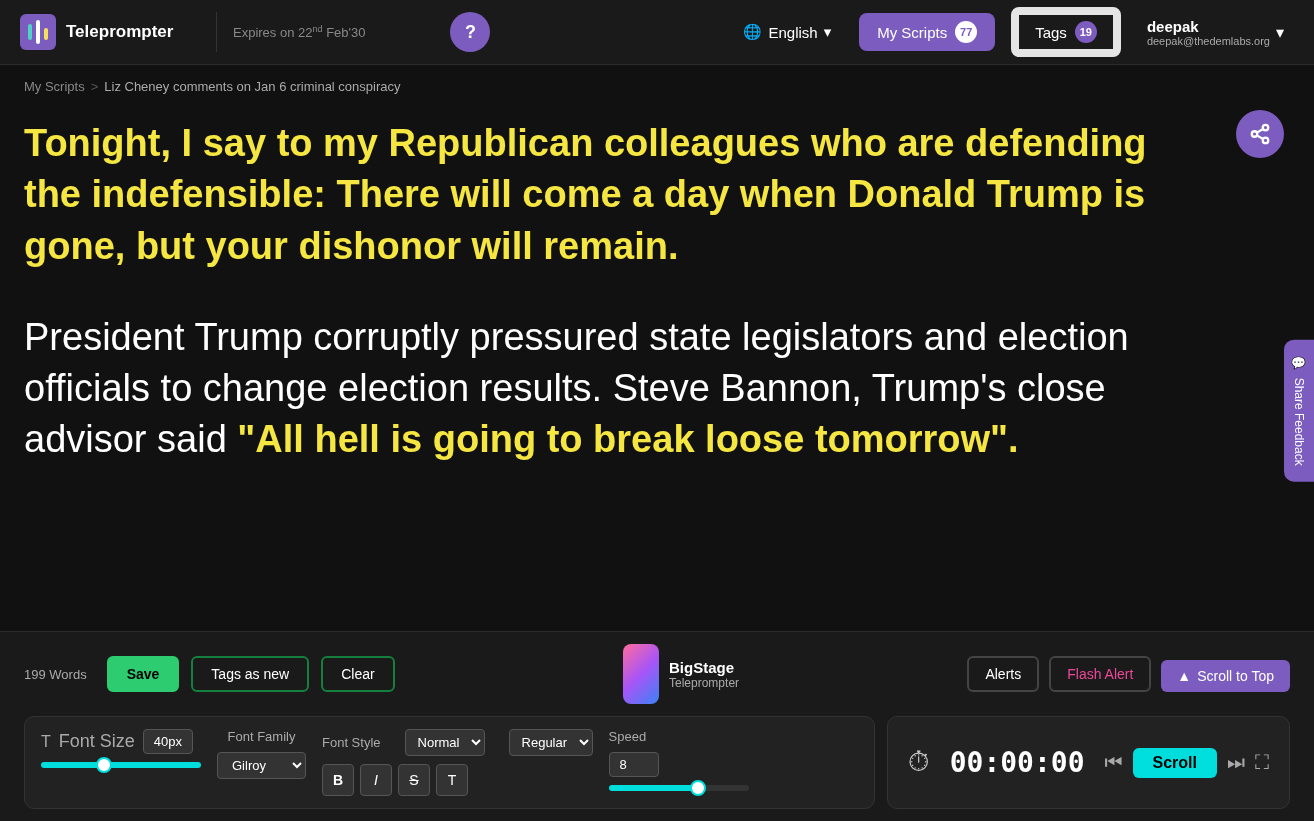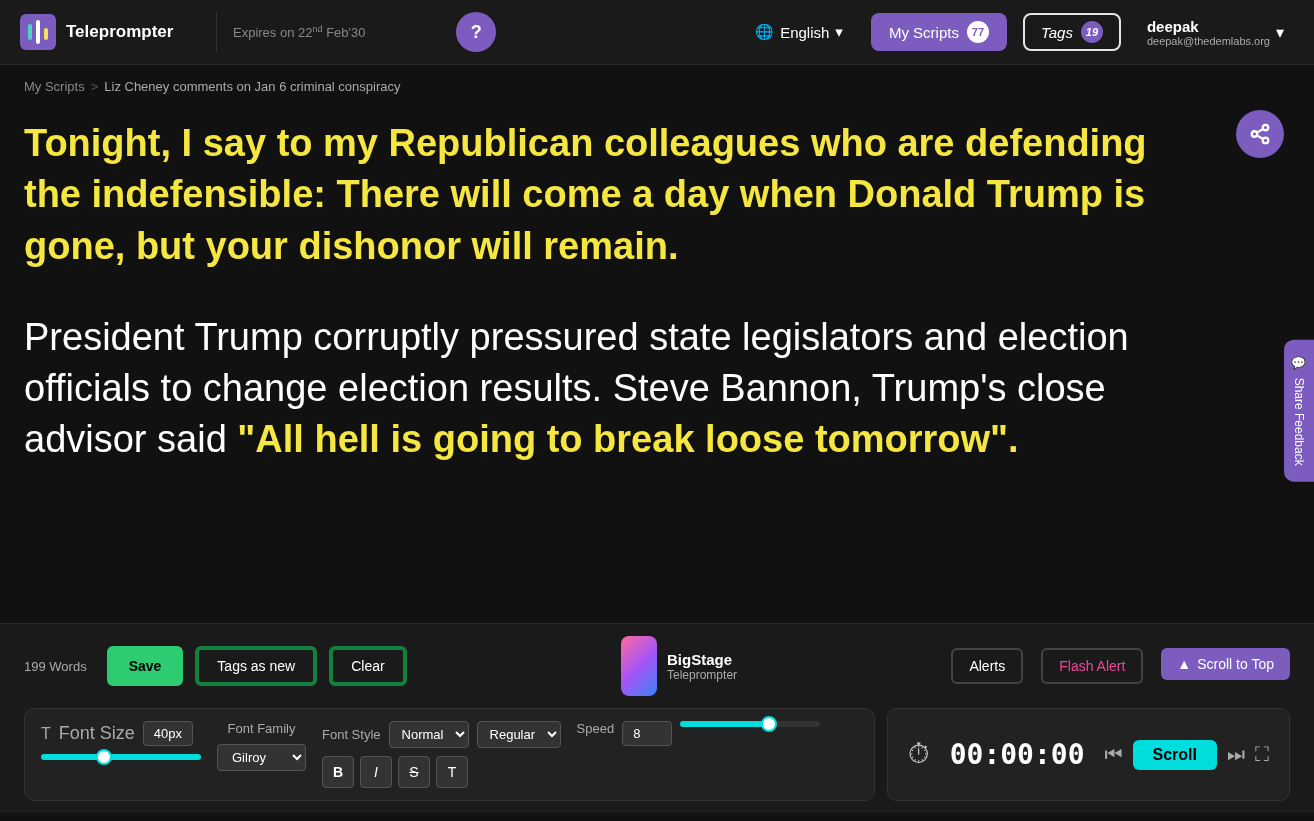--- a/index.html
+++ b/index.html
@@ -88,30 +88,29 @@
       width: 22px;
       height: 22px;
       font-size: 11px;
       font-weight: 700;
       display: flex;
       align-items: center;
       justify-content: center;
     }
     .tags-btn {
       background: transparent;
-      border: 2px solid #e5e5e5;
+      border: 8px solid #e5e5e5;
       color: #fff;
       padding: 6px 16px;
       border-radius: 8px;
       font-size: 15px;
       cursor: pointer;
       display: flex;
       align-items: center;
       gap: 8px;
-      font-style: italic;
     }
     .tags-btn .badge {
       background: #7c5cbf;
       color: #fff;
     }
     .user-area {
       display: flex;
       align-items: center;
       gap: 6px;
       cursor: pointer;
@@ -184,37 +183,37 @@
       cursor: pointer;
       z-index: 20;
       display: flex;
       align-items: center;
       gap: 8px;
     }
 
     
     .bottom-bar {
       position: fixed;
-      bottom: 8px;
+      bottom: 0;
       left: 0;
       right: 0;
       background: #1a1a1a;
       padding: 12px 24px;
       border-top: 1px solid #2a2a2a;
     }
     .bottom-top-row {
       display: flex;
       align-items: center;
       gap: 12px;
       margin-bottom: 12px;
     }
     .word-count { font-size: 13px; color: #aaa; flex: none; margin-right: 8px; }
     .action-btn {
       background: transparent;
-      border: 4px solid #15803d;
+      border: 2px solid #15803d;
       color: #fff;
       padding: 8px 18px;
       border-radius: 6px;
       font-size: 14px;
       cursor: pointer;
     }
     .action-btn.primary {
       background: #2ecc71;
       border-color: #2ecc71;
       color: #000;
@@ -230,22 +229,22 @@
     .bigstage-phone-icon {
       width: 36px;
       height: 60px;
       background: linear-gradient(135deg, #ff6b9d, #a855f7, #3b82f6);
       border-radius: 8px;
     }
     .bigstage-text { font-size: 15px; font-weight: 600; color: #fff; }
     .bigstage-sub { font-size: 12px; color: #aaa; }
     .right-actions {
       display: flex;
-      align-items: flex-start;
-      gap: 18px;
+      align-items: flex-end;
+      gap: 10px;
     }
     .alerts-btn {
       background: transparent;
       border: 2px solid #444;
       color: #fff;
       padding: 8px 16px;
       border-radius: 6px;
       font-size: 14px;
       cursor: pointer;
     }
@@ -358,20 +357,21 @@
       padding: 4px 8px;
       border-radius: 4px;
       font-size: 13px;
       cursor: pointer;
       display: flex;
       align-items: center;
       gap: 4px;
     }
     .speed-control {
       display: flex;
+      flex-direction: column;
       gap: 8px;
     }
     .speed-input-row {
       display: flex;
       align-items: center;
       gap: 8px;
     }
     .speed-value {
       background: #333;
       border: 1px solid #555;
@@ -562,21 +562,21 @@
         <div style="display:flex;flex-direction:column;gap:8px;align-items:center;">
           <span style="color:#aaa;font-size:13px;">Font Family</span>
           <select class="font-family-select">
             <option>Gilroy</option>
             <option>Arial</option>
             <option>Georgia</option>
           </select>
         </div>
 
         <div class="font-style-control">
-          <div style="display:flex;align-items:center;gap:8px;">
+          <div style="display:flex;align-items:center;gap:24px;">
             <span style="color:#aaa;font-size:13px;">Font Style</span>
             <select class="style-dropdown">
               <option>Normal</option>
             </select>
             <select class="style-dropdown">
               <option>Regular</option>
             </select>
           </div>
           <div class="font-style-btns">
             <button class="style-btn" style="font-weight:bold;">B</button>

